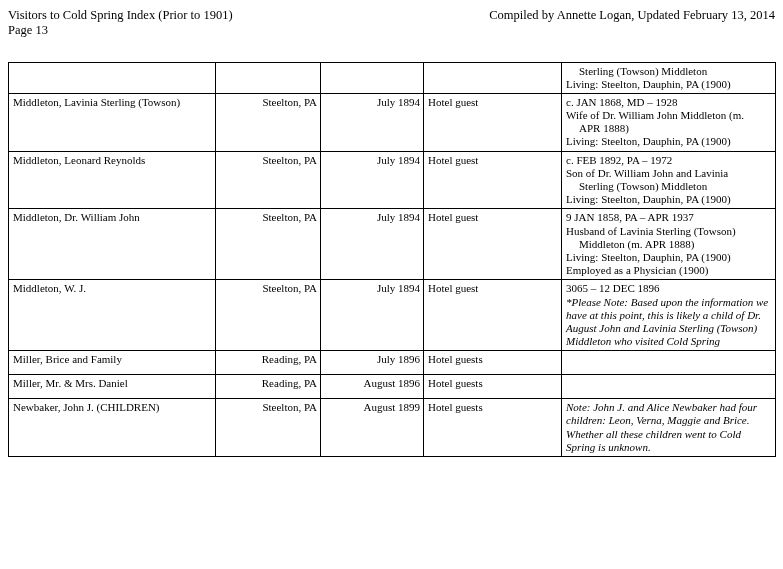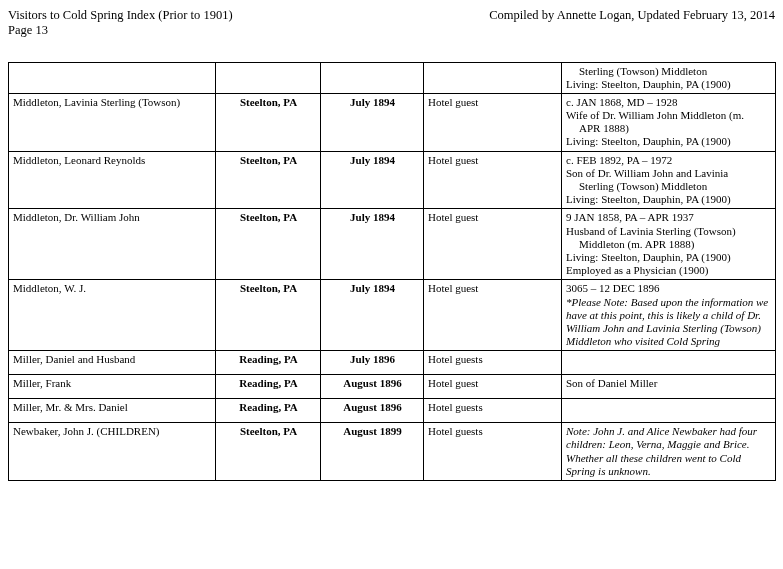--- a/index.html
+++ b/index.html
@@ -29,21 +29,21 @@
     width:767px; font-size:11px;
   }
   table.visitors tr { height:24px; }
   table.visitors td {
     border:1.5px solid #000;
     vertical-align:top;
     padding:2px 3px 2px 4px;
     line-height:1.2;
     overflow:hidden;
   }
-  td.c-from, td.c-month { text-align:center;font-weight:bold; }
+  td.c-from, td.c-month { text-align:right; }
   .gen-line { }
   .gen-line.indent { padding-left:13px; }
   .gen-line.italic { font-style:italic; }
 </style>
 </head>
 <body>
 
 <div class="page">
 
   <div class="doc-header">
@@ -113,38 +113,29 @@
             <div class="gen-line">Employed as a Physician (1900)</div>
           </td>
         </tr>
         <tr>
           <td class="c-name">Middleton, W. J.</td>
           <td class="c-from">Steelton, PA</td>
           <td class="c-month">July 1894</td>
           <td class="c-notes">Hotel guest</td>
           <td class="c-gen">
             <div class="gen-line">3065 – 12 DEC 1896</div>
-            <div class="gen-line italic">*Please Note: Based upon the information we have at this point, this is likely a child of Dr. William John and Lavinia Sterling (Towson) Middleton who visited Cold Spring</div>
+            <div class="gen-line italic">*Please Note: Based upon the information we have at this point, this is likely a child of Dr. August John and Lavinia Sterling (Towson) Middleton who visited Cold Spring</div>
           </td>
         </tr>
         <tr>
-          <td class="c-name">Miller, Daniel and Husband</td>
+          <td class="c-name">Miller, Brice and Family</td>
           <td class="c-from">Reading, PA</td>
           <td class="c-month">July 1896</td>
           <td class="c-notes">Hotel guests</td>
           <td class="c-gen"></td>
-        </tr>
-        <tr>
-          <td class="c-name">Miller, Frank</td>
-          <td class="c-from">Reading, PA</td>
-          <td class="c-month">August 1896</td>
-          <td class="c-notes">Hotel guest</td>
-          <td class="c-gen">
-            <div class="gen-line">Son of Daniel Miller</div>
-          </td>
         </tr>
         <tr>
           <td class="c-name">Miller, Mr. &amp; Mrs. Daniel</td>
           <td class="c-from">Reading, PA</td>
           <td class="c-month">August 1896</td>
           <td class="c-notes">Hotel guests</td>
           <td class="c-gen"></td>
         </tr>
         <tr>
           <td class="c-name">Newbaker, John J. (CHILDREN)</td>

